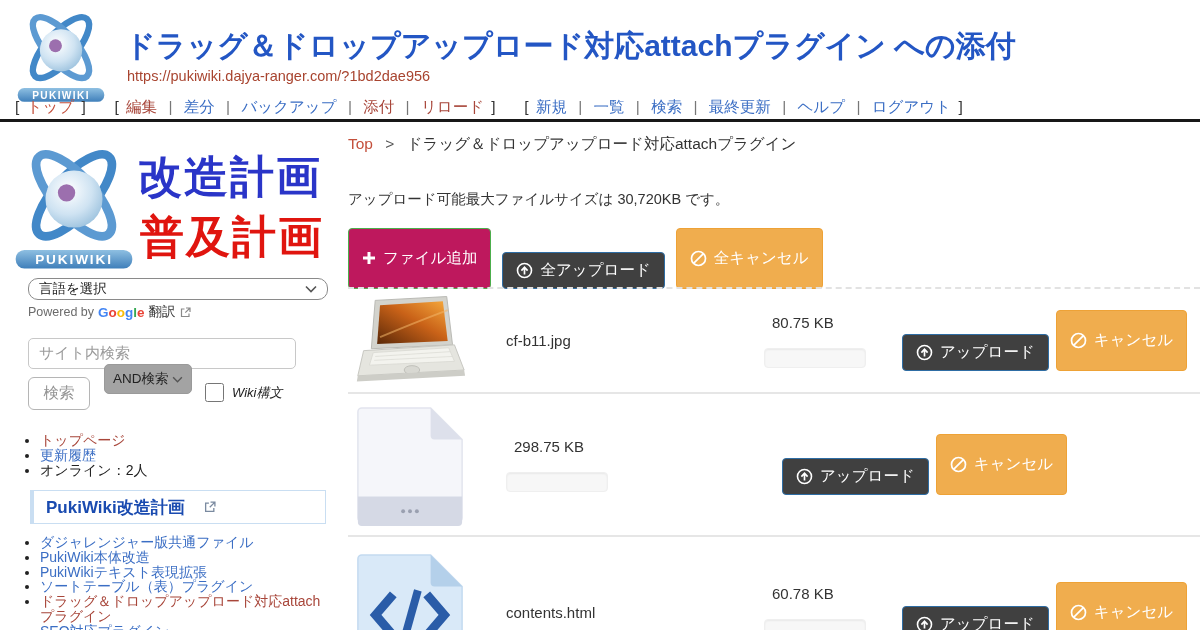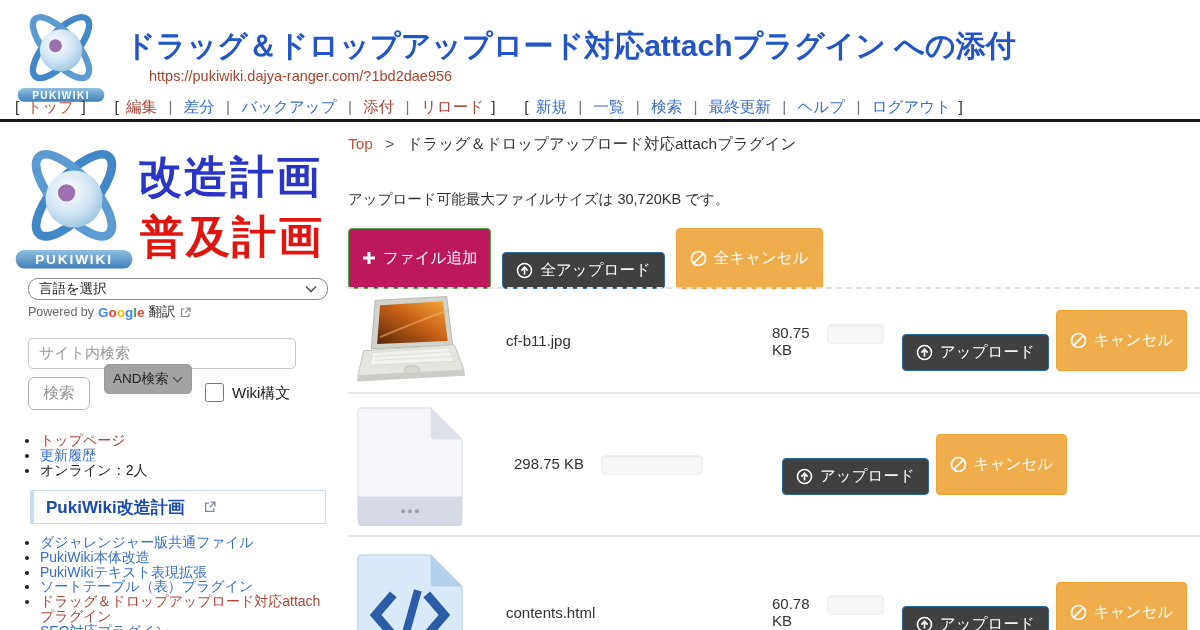--- a/index.html
+++ b/index.html
@@ -6,21 +6,21 @@
   body { background:#fff; font-family:"Liberation Sans","DejaVu Sans",sans-serif; }
   .page { position:relative; width:1200px; height:630px; background:#fff; overflow:hidden; }
   a { text-decoration:none; cursor:pointer; }
   .lnk-blue { color:#3b6ec4; }
   .lnk-red { color:#a8463a; }
   .lnk-red-bright { color:#c4503c; }
 
   
   .logo-header { position:absolute; left:15px; top:5px; width:92px; height:98px; }
   .page-title { position:absolute; left:125px; top:26px; font-size:30px; font-weight:bold; color:#2356c4; white-space:nowrap; }
-  .page-url { position:absolute; left:127px; top:68px; font-size:14.5px; color:#a8442f;margin-left:22px; }
+  .page-url { position:absolute; left:127px; top:68px; font-size:14.5px; color:#a8442f; }
   .top-nav { position:absolute; left:12px; top:97px; font-size:15.5px; color:#333; white-space:nowrap; }
   .top-nav .br { color:#333; margin:0 3px; }
   .top-nav .pipe { color:#777; margin:0 7px; }
   .top-nav .grp-gap { display:inline-block; width:14px; }
   .black-rule { position:absolute; left:0; top:119px; width:1200px; height:3px; background:#181818; }
 
   
   .banner-logo { position:absolute; left:12px; top:138px; width:124px; height:132px; }
   .banner-line1 { position:absolute; left:138px; top:148px; font-size:44px; font-weight:900; color:#2a35c8; letter-spacing:2px; white-space:nowrap; }
   .banner-line2 { position:absolute; left:140px; top:208px; font-size:44px; font-weight:900; color:#e0150f; letter-spacing:2px; white-space:nowrap; }
@@ -29,21 +29,21 @@
   .powered { position:absolute; left:28px; top:303px; font-size:12.5px; color:#6b6b6b; display:flex; align-items:center; gap:4px; }
   .google-word { font-weight:bold; font-size:13.5px; letter-spacing:0; }
   .g-b{color:#4285F4;} .g-r{color:#EA4335;} .g-y{color:#FBBC05;} .g-g{color:#34A853;}
   .trans-word { color:#333; font-size:13.5px; }
 
   .search-input { position:absolute; left:28px; top:338px; width:268px; height:31px; border:1px solid #c8c8c8; border-radius:5px; font-size:15px; padding:0 10px; color:#333; font-family:Liberation Serif, serif; }
   .search-input::placeholder { color:#9a9a9a; }
   .search-btn { position:absolute; left:28px; top:377px; width:62px; height:33px; background:#fff; border:1px solid #b5b5b5; border-radius:6px; color:#949494; font-size:15.5px; font-family:inherit; cursor:pointer; }
   .and-select { position:absolute; left:104px; top:364px; width:88px; height:30px; border:1px solid #9a9a9a; border-radius:5px; background:#a3a3a3; font-size:13.5px; color:#222; display:flex; align-items:center; justify-content:space-between; padding:0 8px; cursor:pointer; }
   .wiki-check { position:absolute; left:205px; top:383px; width:19px; height:19px; cursor:pointer; }
-  .wiki-label { position:absolute; left:232px; top:384px; font-size:15px; color:#222; }
+  .wiki-label { position:absolute; left:232px; top:384px; font-size:13px; color:#222;font-style:italic; }
 
   .side-list { position:absolute; left:22px; list-style:disc; padding-left:18px; font-size:14px; line-height:14.8px; color:#222; }
   .side-list li { margin:0; }
   .side-list.l1 { top:433px; }
   .side-list.l2 { top:535px; width:300px; }
 
   .side-heading { position:absolute; left:30px; top:490px; width:296px; height:34px; background:#fff; border:1px solid #c9def2; border-left:4px solid #c9def2; display:flex; align-items:center; padding-left:12px; gap:19px; }
   .side-heading .txt { font-size:17px; font-weight:bold; color:#1a4bb0; }
 
   
@@ -58,21 +58,21 @@
   .btn-blue { background:#404040; border-color:#2e6da4;margin-top:24px; }
   .btn-orange { background:#f0ad4e; border-color:#eea236; }
 
   .dropzone { position:absolute; left:348px; top:287px; width:852px; border-top:2px dashed #e2e2e2; }
   .file-row { display:grid; grid-template-columns:158px 258px 120px auto; align-items:center; border-bottom:2px solid #e6e6e6; }
   .file-row.r1 { height:105px; }
   .file-row.r2 { height:143px; }
   .file-row.r3 { height:150px; border-bottom:none; }
   .icon-cell { padding-left:4px; }
   .fname { font-size:15px; color:#333; }
-  .size-col { display:flex; flex-direction:row; gap:17px; }
+  .size-col { display:flex; flex-direction:column; gap:17px; }
   .fsize { font-size:15px; color:#333; padding-left:8px; }
   .progress { width:102px; height:20px; background:#f7f7f7; border:1px solid #efefef; border-radius:4px; box-shadow:inset 0 1px 2px rgba(0,0,0,.06); }
   .row-btns { display:flex; gap:7px; padding-left:18px; }
 
   .icon-svg { display:block; }
 </style>
 </head>
 <body>
 
 <div class="page">

